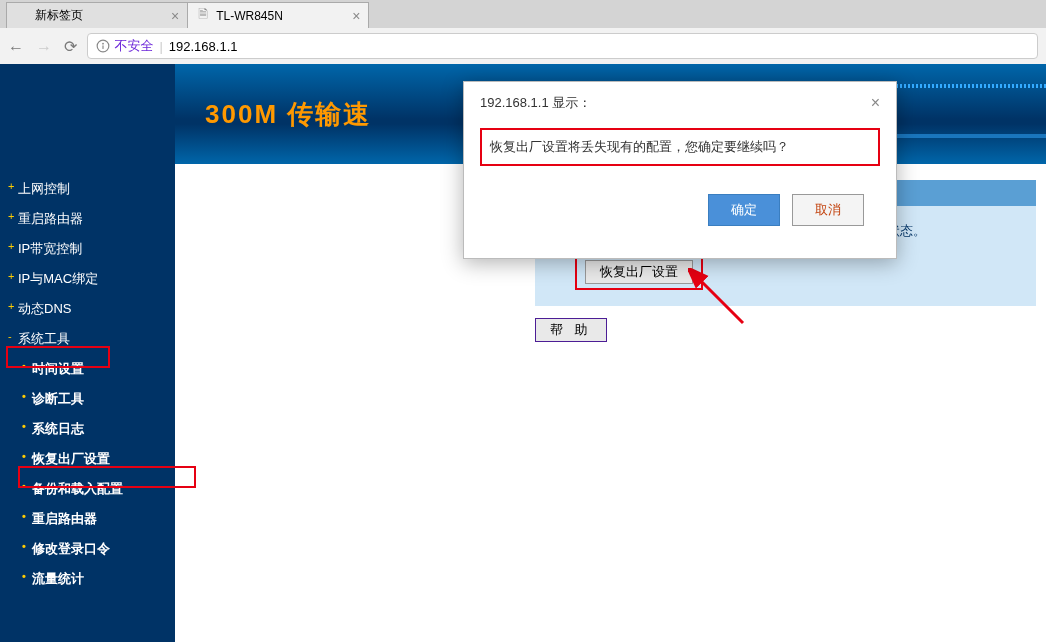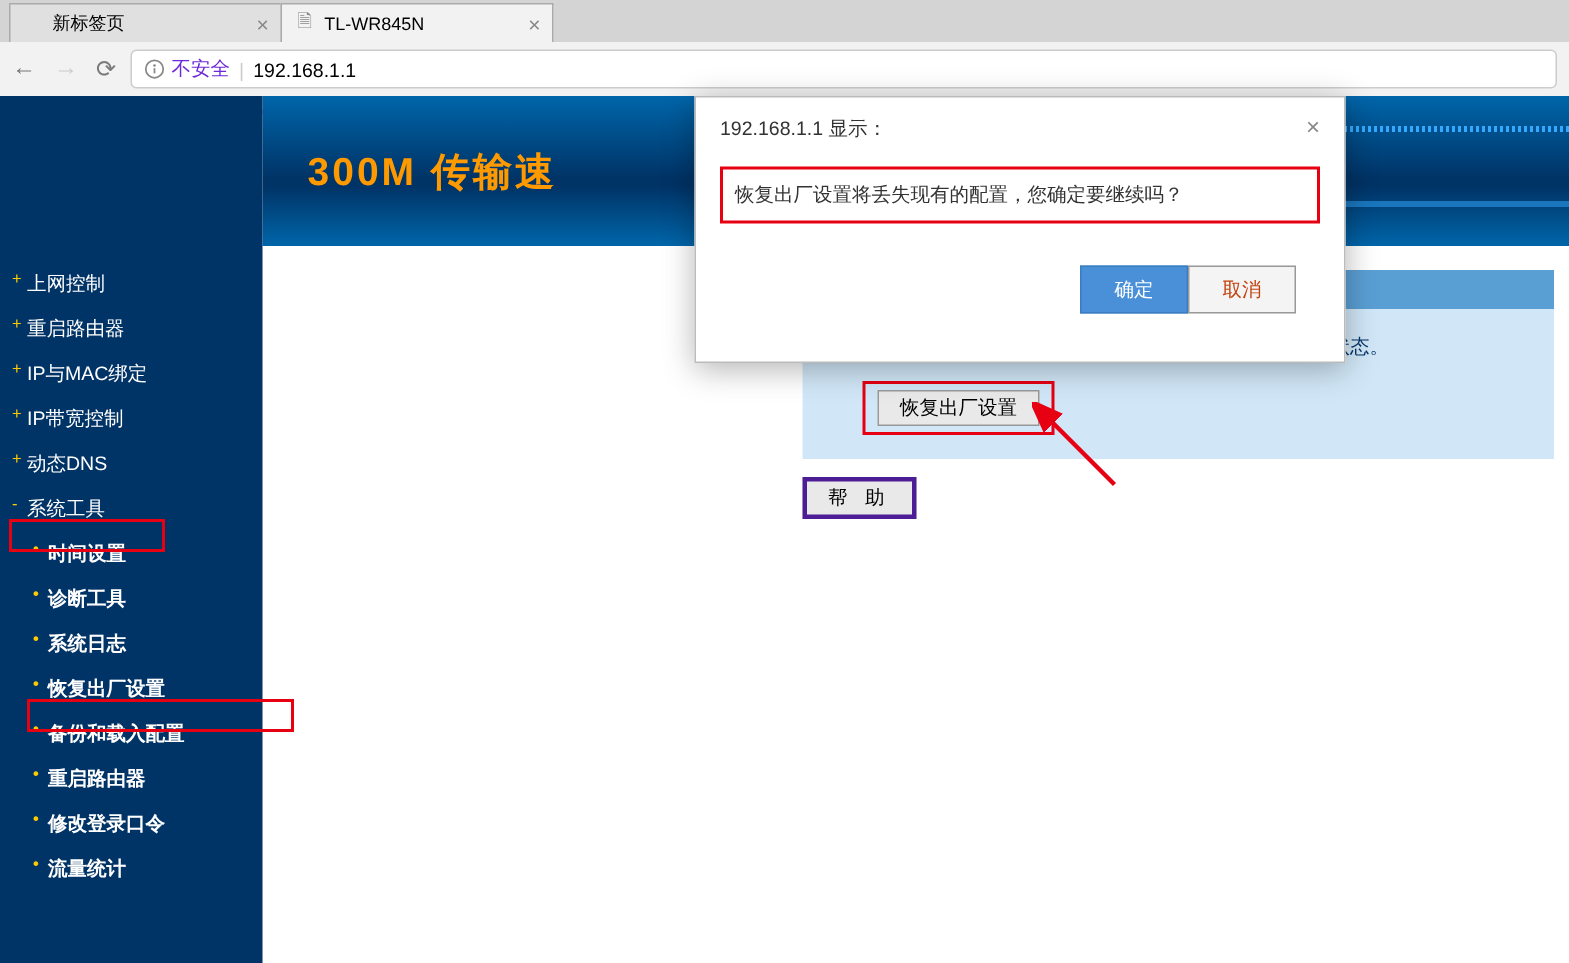--- a/index.html
+++ b/index.html
@@ -36,29 +36,29 @@
     .banner-text { color: #ff9900; font-size: 26px; font-weight: bold; letter-spacing: 2px; }
 
     
     .blue-bar { position: absolute; left: 0; top: 100px; width: 100%; height: 20px; background: #003d7a; }
     .panel { margin-left: 350px; }
     .panel-head { background: #5a9fd4; color: #fff; font-size: 13px; padding: 4px 10px; }
     .panel-body { background: #d1e7f7; padding: 16px 12px; font-size: 13px; color: #003366; }
     .panel-body .desc { margin-bottom: 14px; margin-left: 28px; }
     .btn-row { margin-left: 28px; }
     .ui-btn { background: #e9e9e9; border: 1px solid #999; padding: 2px 14px; font-size: 13px; cursor: pointer; }
-    .help-bar { background: #e9e9e9; border: 3px solid #4c1d95; padding: 2px 14px; font-size: 13px; display: inline-block; margin-top: 8px; cursor: pointer; letter-spacing: 4px; }
+    .help-bar { background: #e9e9e9; border: 1px solid #4c1d95; padding: 2px 14px; font-size: 13px; display: inline-block; margin-top: 8px; cursor: pointer; letter-spacing: 4px; }
 
     
-    .dialog { position: absolute; left: 463px; top: 64px; width: 434px; background: #fff; border: 1px solid #bbb; box-shadow: 0 4px 20px rgba(0,0,0,.3); z-index: 100; }
+    .dialog { position: absolute; left: 463px; top: 81px; width: 434px; background: #fff; border: 1px solid #bbb; box-shadow: 0 4px 20px rgba(0,0,0,.3); z-index: 100; }
     .dialog-header { padding: 12px 16px 8px; font-size: 13px; color: #333; display: flex; justify-content: space-between; }
     .dialog-close { color: #888; font-size: 16px; cursor: pointer; }
     .dialog-body { padding: 8px 16px 16px; font-size: 13px; color: #333; }
     .dialog-msg-box { border: 2px solid #e60012; padding: 8px; margin-bottom: 20px; }
-    .dialog-footer { display: flex; justify-content: flex-end; padding: 0 16px 16px; margin-top: 28px; }
+    .dialog-footer { display: flex; justify-content: flex-end; gap: 12px; padding: 0 16px 16px; margin-top: 28px; }
     .dialog-btn { padding: 6px 22px; font-size: 13px; cursor: pointer; border: 1px solid #999; }
     .dialog-btn.primary { background: #4a90d9; color: #fff; border-color: #3a7ec0; }
     .dialog-btn.secondary { background: #f4f4f4; color: #c2410c; }
 
     
     .arrow { position: absolute; left: 688px; top: 268px; width: 60px; height: 60px; pointer-events: none; }
     .arrow svg { width: 100%; height: 100%; }
   </style>
 </head>
 <body>
@@ -103,22 +103,22 @@
   </div>
   <div class="banner-right">
     <span class="banner-text">300M 传输速</span>
   </div>
 </div>
 <div class="blue-bar" style="top:164px;left:175px;width:calc(100% - 175px);position:absolute;height:0"></div>
 
 <div class="sidebar" style="position:absolute;top:64px;left:0;height:calc(100% - 64px)">
   <div class="item"><span>上网控制</span></div>
   <div class="item"><span>重启路由器</span></div>
+  <div class="item"><span>IP带宽控制</span></div>
   <div class="item"><span>IP与MAC绑定</span></div>
-  <div class="item"><span>IP带宽控制</span></div>
   <div class="item"><span>动态DNS</span></div>
   <div class="item minus"><span>系统工具</span></div>
   <div class="subitem"><span>时间设置</span></div>
   <div class="subitem"><span>诊断工具</span></div>
   <div class="subitem"><span>系统日志</span></div>
   <div class="subitem"><span>恢复出厂设置</span></div>
   <div class="subitem"><span>备份和载入配置</span></div>
   <div class="subitem"><span>重启路由器</span></div>
   <div class="subitem"><span>修改登录口令</span></div>
   <div class="subitem"><span>流量统计</span></div>

